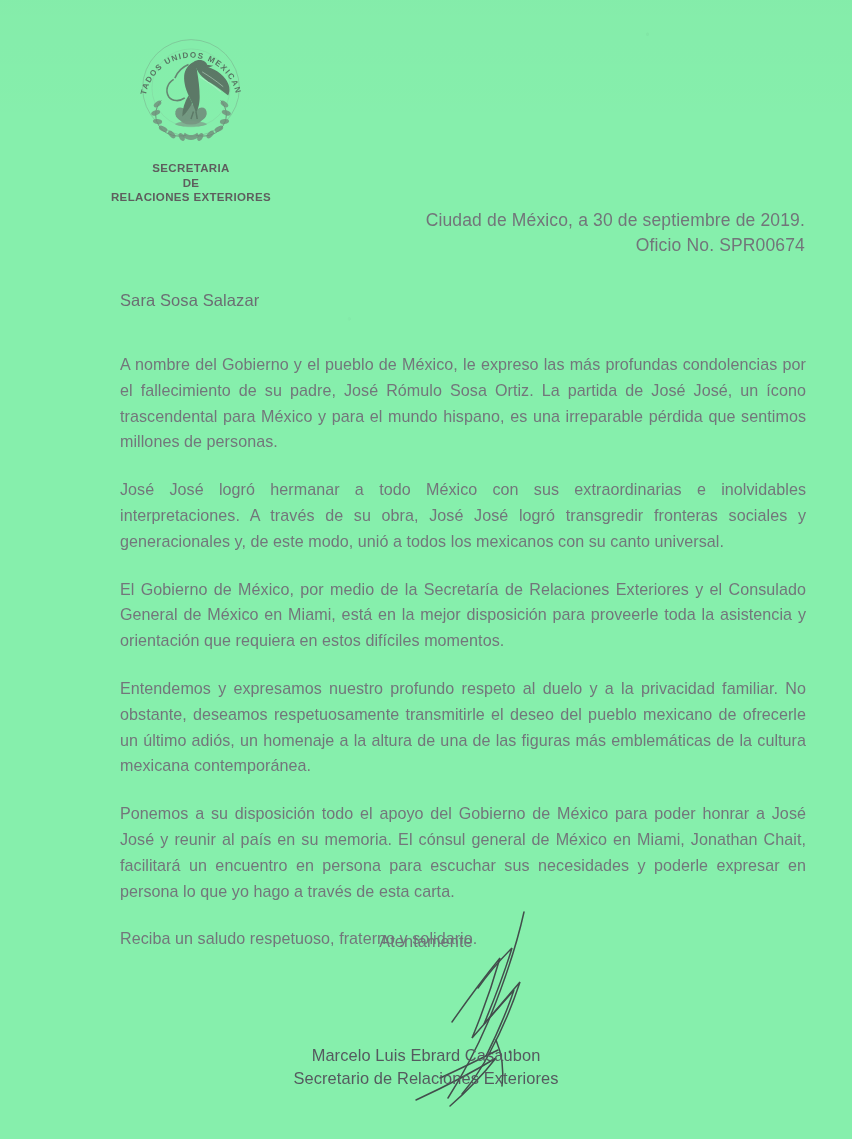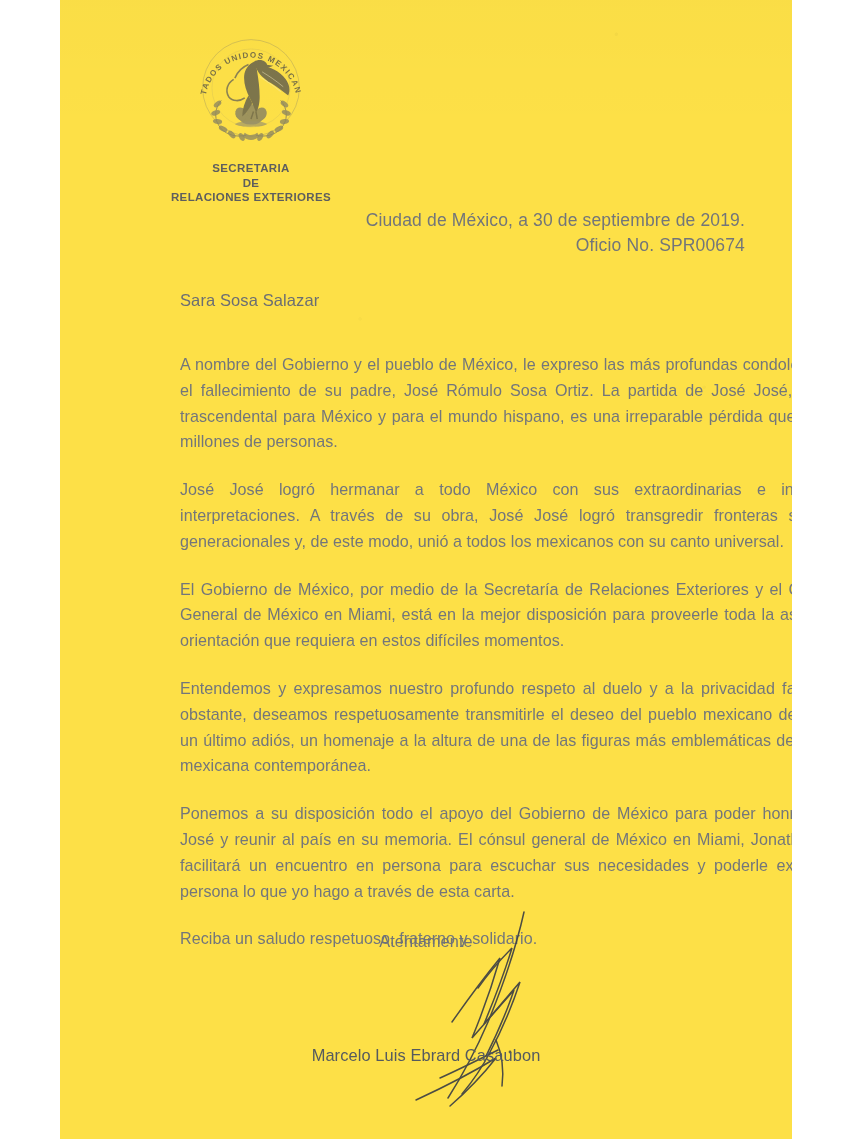--- a/index.html
+++ b/index.html
@@ -4,24 +4,24 @@
 <title>Oficio SPR00674 — Secretaría de Relaciones Exteriores</title>
 <style>
   html, body {
     margin: 0;
     padding: 0;
     background: #ffffff;
   }
 
   .page {
     position: relative;
-    width: 732px;
+    width: 852px;
     height: 1139px;
     margin: 0 auto;
-    background: #fde047;
+    background: #86efac;
     overflow: hidden;
     font-family: "Liberation Sans", "DejaVu Sans", sans-serif;
     color: #6e6e6e;
     -webkit-font-smoothing: antialiased;
   }
 
   
   .page::after {
     content: "";
     position: absolute;
@@ -265,16 +265,17 @@
           <path d="M44,148 C62,140 82,130 102,120"></path>
           <path d="M20,170 C46,158 74,144 100,128 C86,146 70,162 54,176"></path>
           <path d="M100,110 C106,124 108,140 106,156"></path>
         </g>
         <circle cx="114" cy="122" r="1.4" fill="#3d4044" opacity="0.8"></circle>
       </svg>
     </div>
 
     <div class="signer">
       <div>Marcelo Luis Ebrard Casaubon</div>
+      <div>Secretario de Relaciones Exteriores</div>
     </div>
   </div>
 
 </div>
 
 </body></html>

